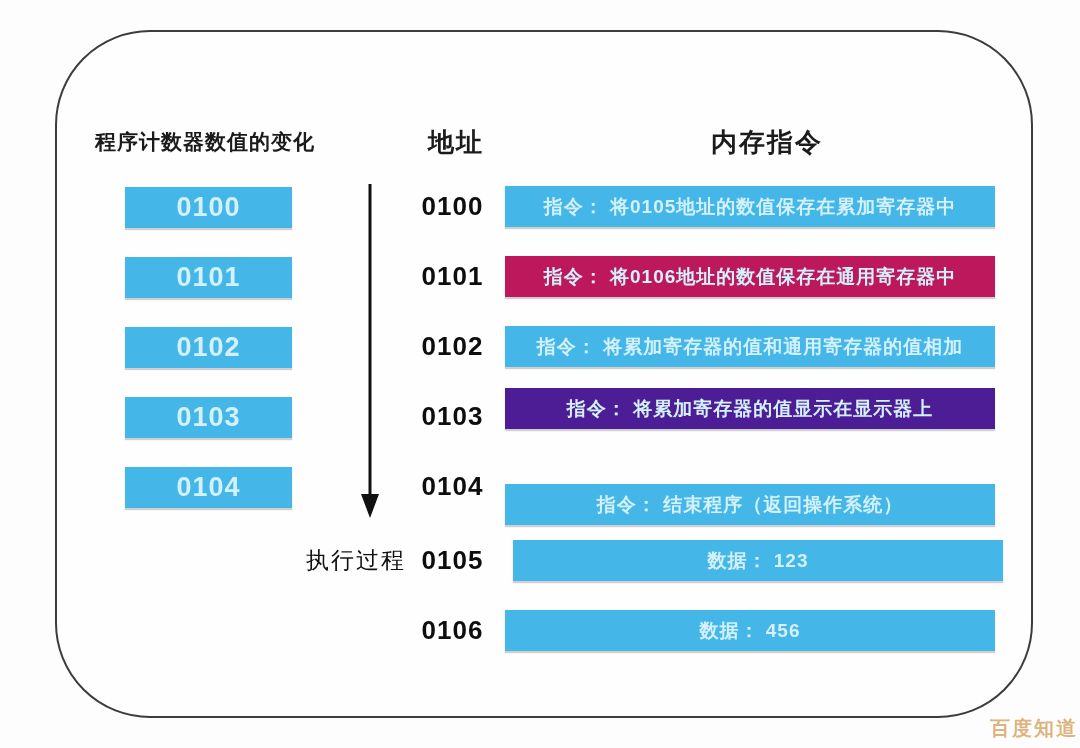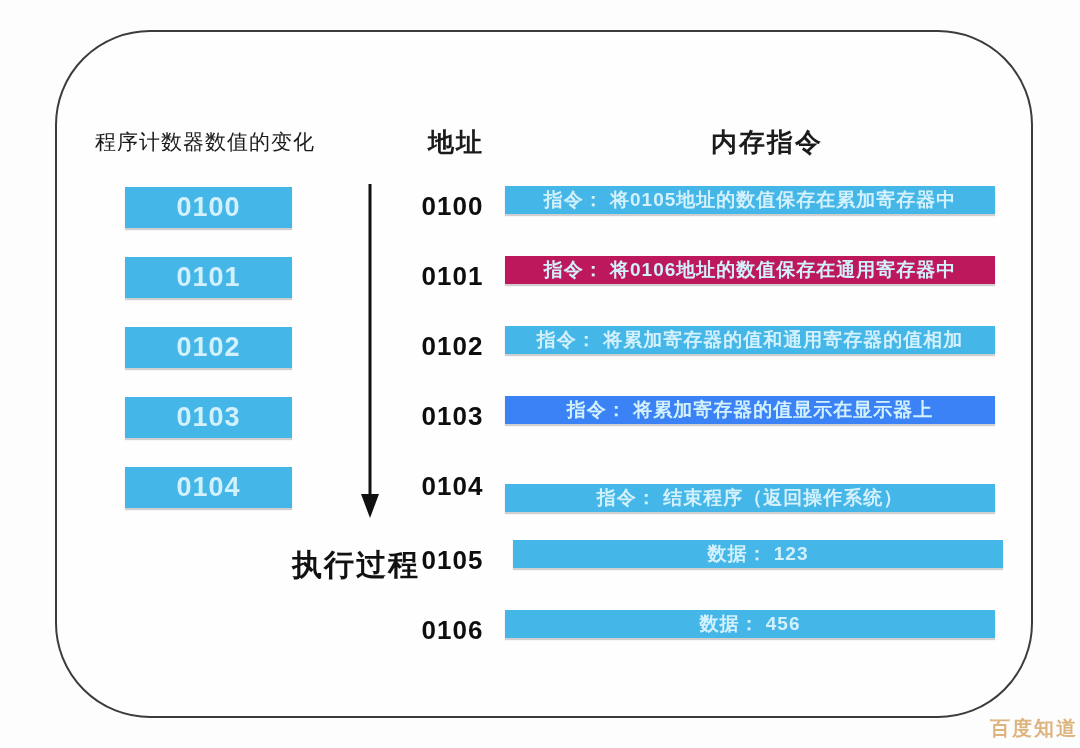--- a/index.html
+++ b/index.html
@@ -9,44 +9,44 @@
     font-family:"Liberation Sans","DejaVu Sans",sans-serif;
   }
   .frame{
     position:absolute;left:55px;top:30px;width:978px;height:688px;
     border:2px solid #3c3c3c;border-radius:95px;background:#fefefe;
     box-sizing:border-box;
   }
   .hdr{
     position:absolute;color:#1b1b1b;white-space:nowrap;
   }
-  #pc-header{left:95px;top:128px;font-size:21px;letter-spacing:1px;}
+  #pc-header{left:95px;top:128px;font-size:21px;letter-spacing:1px;font-weight:bold;}
   #addr-header{left:428px;top:125px;font-size:26px;font-weight:600;letter-spacing:2px;}
   #mem-header{left:679px;top:125px;font-size:26px;font-weight:600;letter-spacing:2px;margin-left:32px;}
   .pc-box{
     position:absolute;left:125px;width:167px;height:41px;
     display:flex;align-items:center;justify-content:center;
     font-size:27px;font-weight:bold;letter-spacing:1px;
     box-shadow:0 2px 1px rgba(120,120,120,0.35);
   }
   .mem-bar{
-    position:absolute;left:505px;width:490px;height:28px;
+    position:absolute;left:505px;width:490px;height:41px;
     display:flex;align-items:center;justify-content:center;
     font-size:19px;font-weight:bold;letter-spacing:1px;white-space:nowrap;
     box-shadow:0 2px 1px rgba(120,120,120,0.35);
   }
   .addr-label{
     position:absolute;left:410px;width:85px;height:41px;
     display:flex;align-items:center;justify-content:center;
     font-size:26px;font-weight:bold;color:#0e0e0e;letter-spacing:1px;
   }
   #exec-arrow{position:absolute;left:356px;top:180px;}
   #exec-label{
     position:absolute;left:283px;top:545px;width:146px;text-align:center;
-    font-size:30px;color:#111;font-weight:700;letter-spacing:2px;white-space:nowrap;
+    font-size:23px;color:#111;font-weight:400;letter-spacing:2px;white-space:nowrap;
   }
   #watermark{
     position:absolute;right:2px;bottom:6px;
     font-size:20px;font-weight:bold;letter-spacing:2px;opacity:0.85;
   }
 </style>
 </head>
 <body>
 
 <div class="frame" style="border-color: rgb(60, 60, 60);"></div>
@@ -71,21 +71,21 @@
 <div id="exec-label">执行过程</div>
 
 <div id="memory-rows">
     <div class="addr-label" style="top: 186px;">0100</div>
     <div class="mem-bar" style="top: 186px; background: rgb(69, 182, 232); color: rgb(210, 241, 252);">指令： 将0105地址的数值保存在累加寄存器中</div>
     <div class="addr-label" style="top: 256px;">0101</div>
     <div class="mem-bar" style="top: 256px; background: #be185d; color: rgb(210, 241, 252);">指令： 将0106地址的数值保存在通用寄存器中</div>
     <div class="addr-label" style="top: 326px;">0102</div>
     <div class="mem-bar" style="top: 326px; background: rgb(69, 182, 232); color: rgb(210, 241, 252);">指令： 将累加寄存器的值和通用寄存器的值相加</div>
     <div class="addr-label" style="top: 396px;">0103</div>
-    <div class="mem-bar" style="top: 396px; background: #3b82f6; color: rgb(210, 241, 252);">指令： 将累加寄存器的值显示在显示器上</div>
+    <div class="mem-bar" style="top: 388px; background: #4c1d95; color: rgb(210, 241, 252);">指令： 将累加寄存器的值显示在显示器上</div>
     <div class="addr-label" style="top: 466px;">0104</div>
     <div class="mem-bar" style="top: 484px; background: rgb(69, 182, 232); color: rgb(210, 241, 252);">指令： 结束程序（返回操作系统）</div>
     <div class="addr-label" style="top: 540px;">0105</div>
     <div class="mem-bar" style="top: 540px; background: rgb(69, 182, 232); color: rgb(210, 241, 252); margin-left: 8px;">数据： 123</div>
     <div class="addr-label" style="top: 610px;">0106</div>
     <div class="mem-bar" style="top: 610px; background: rgb(69, 182, 232); color: rgb(210, 241, 252);">数据： 456</div>
   </div>
 
 <div id="watermark" style="color: rgb(216, 168, 105);">百度知道</div>
 

